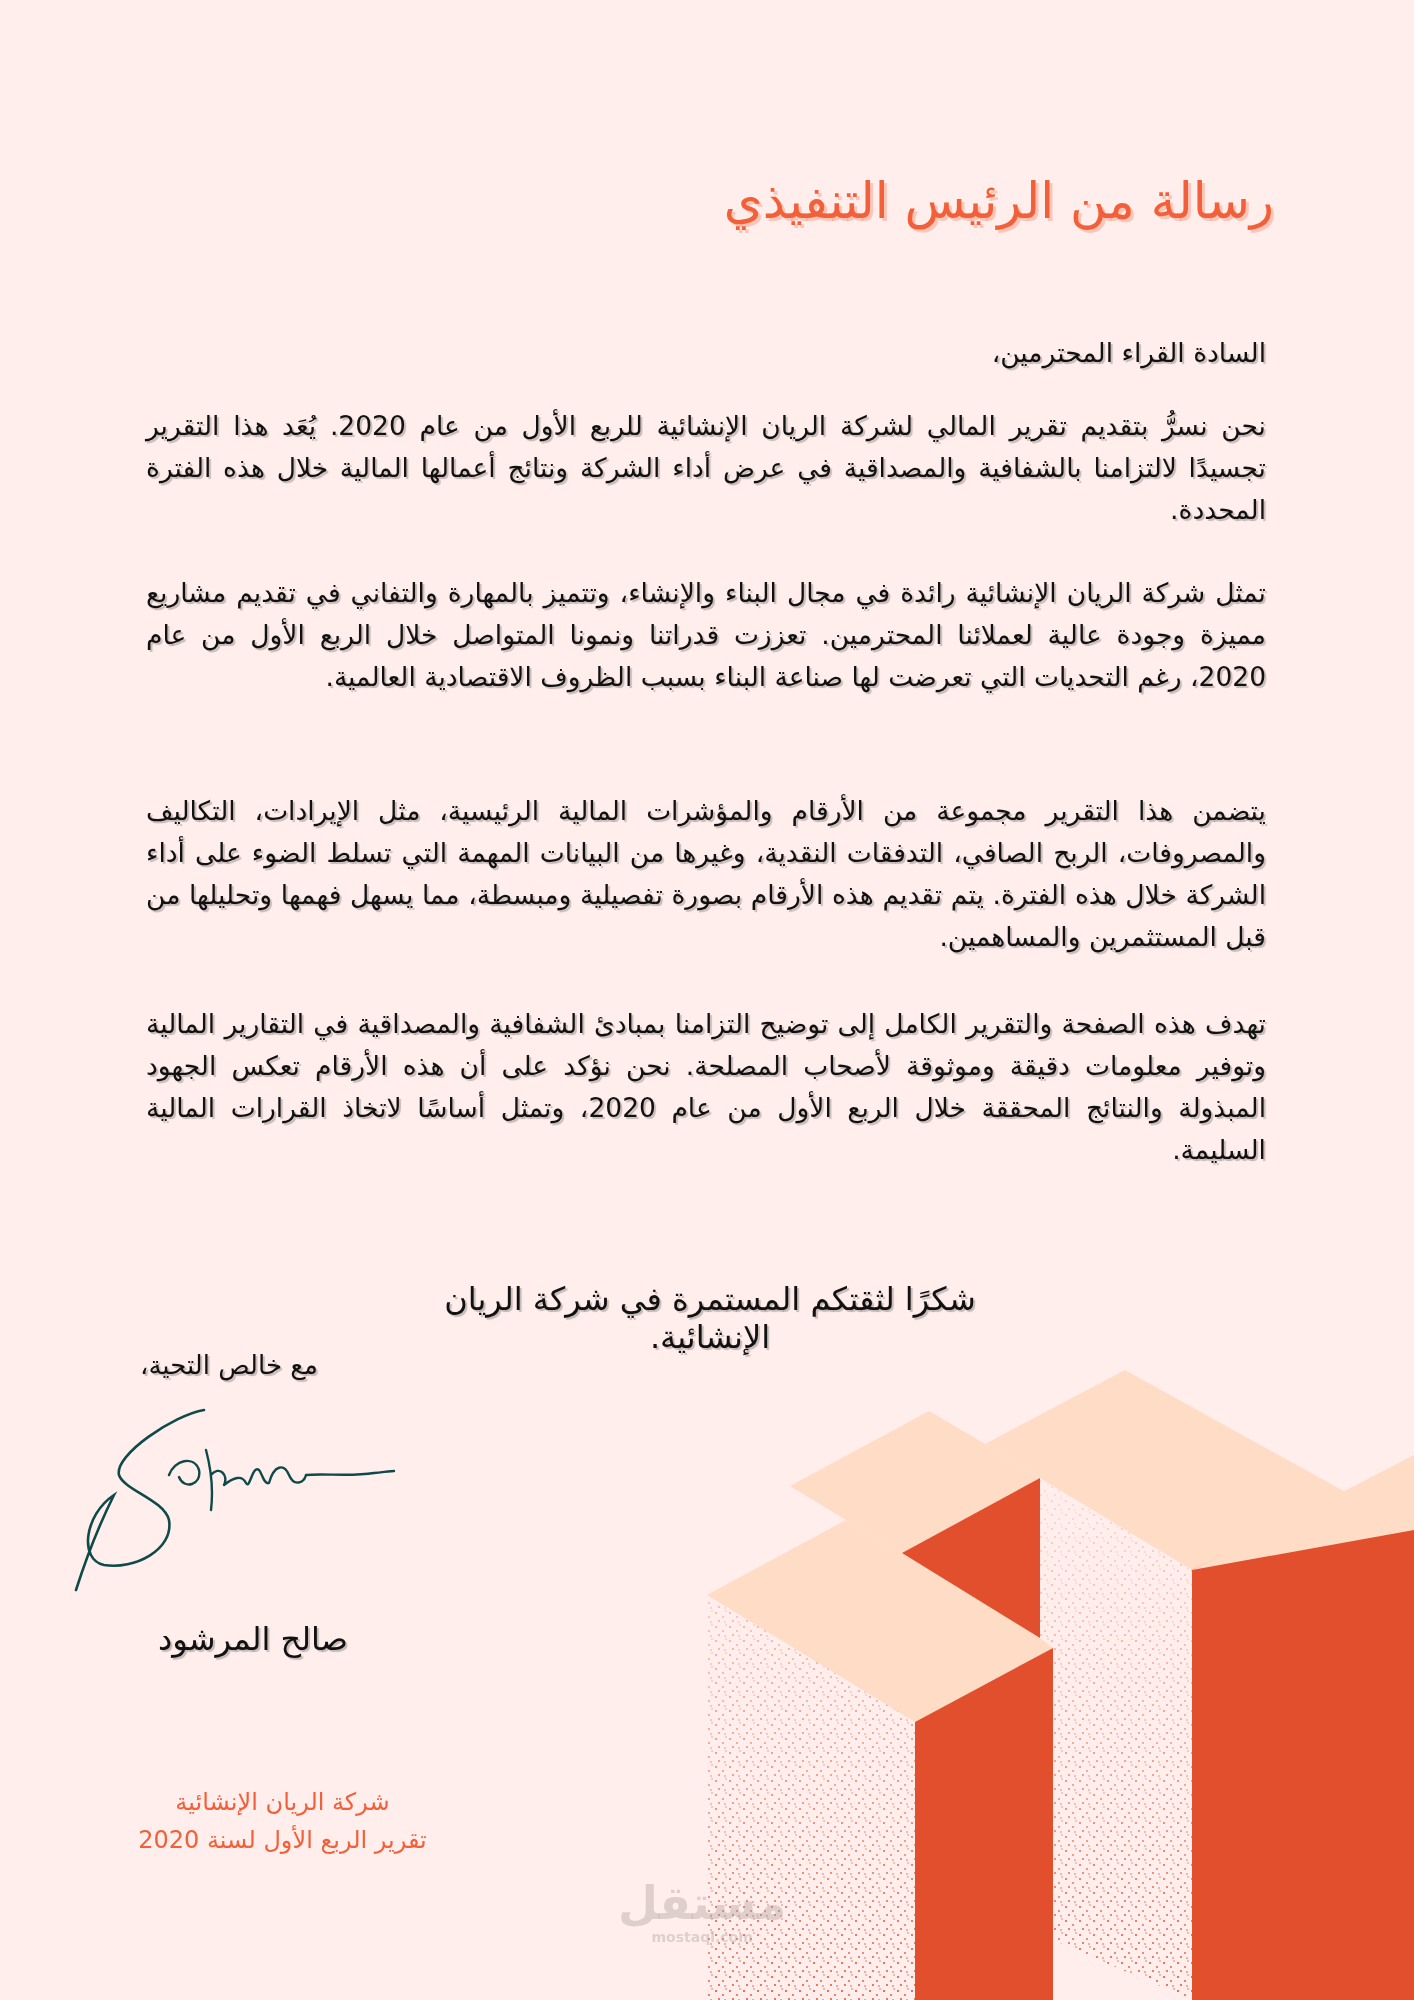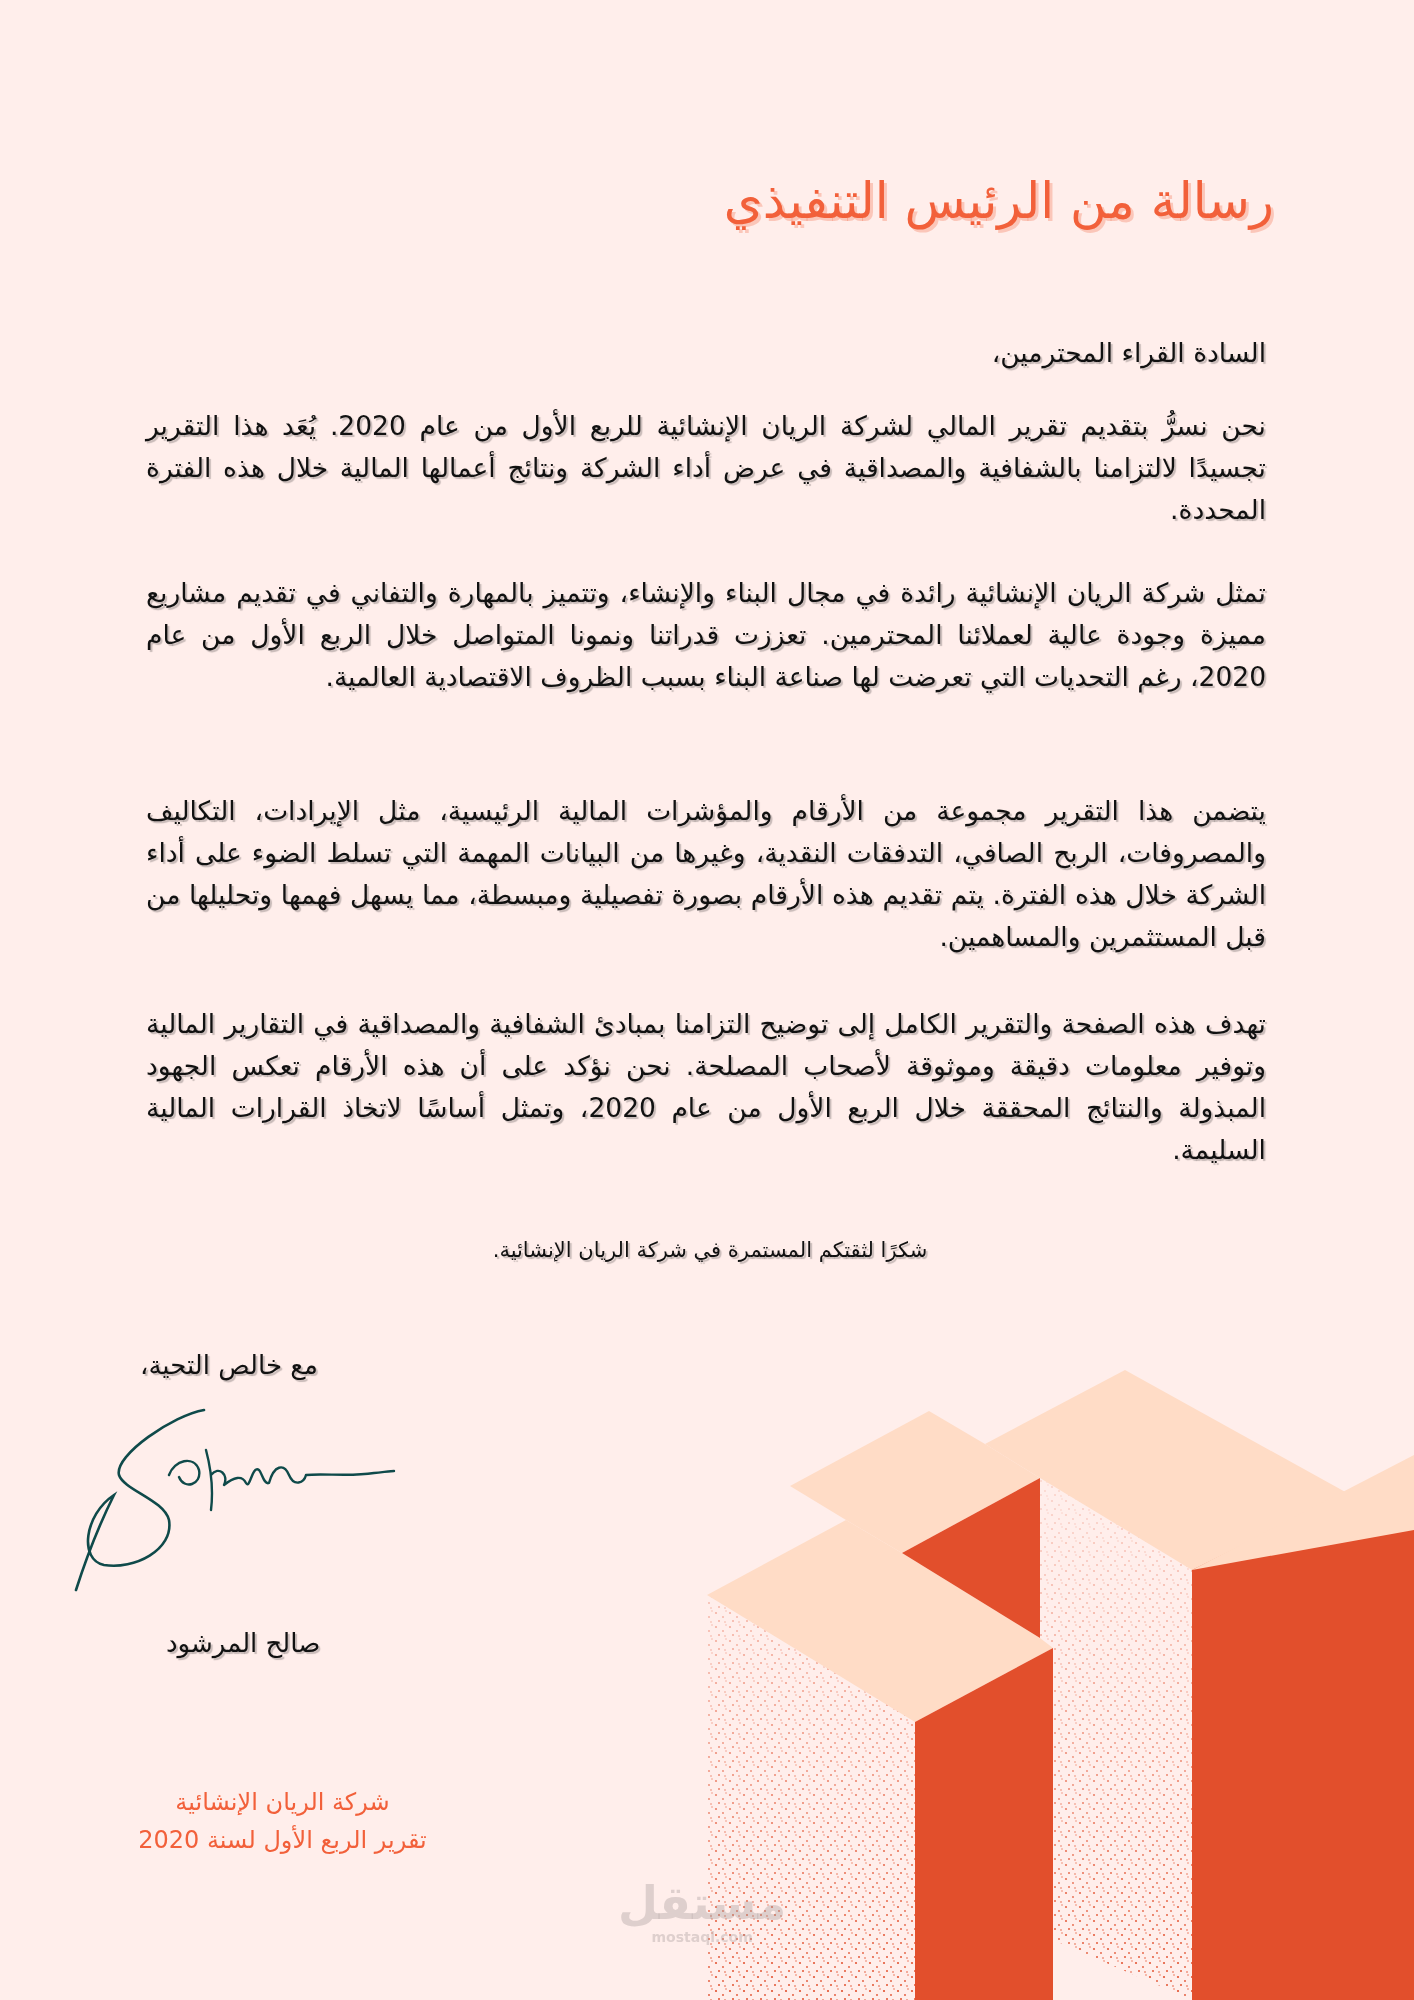--- a/index.html
+++ b/index.html
@@ -35,47 +35,47 @@
       text-shadow: 2px 2px 1px rgba(0,0,0,0.22);
       margin: 0;
     }
     .salutation { top: 320px; margin-top: 12px; }
     .p1 { top: 405px; }
     .p2 { top: 572px; }
     .p3 { top: 790px; }
     .p4 { top: 1003px; }
     .thanks {
       position: absolute;
-      top: 1238px; left: 385px; width: 650px;
+      top: 1280px; left: 385px; width: 650px;
       text-align: center;
       direction: rtl;
-      font-size: 21px;
+      font-size: 32px;
       text-shadow: 2px 2px 1px rgba(0,0,0,0.22);
       margin: 0;
     }
     .closing {
       position: absolute;
       top: 1350px; left: 140px;
       direction: rtl;
       font-size: 26px;
       text-shadow: 2px 2px 1px rgba(0,0,0,0.22);
       margin: 0;
     }
     .signature {
       position: absolute;
       left: 74px; top: 1405px;
       width: 340px; height: 200px;
     }
     .signer {
       position: absolute;
       top: 1612px; left: 150px;
       direction: rtl;
-      font-size: 26px;
+      font-size: 32px;
       text-shadow: 2px 2px 1px rgba(0,0,0,0.22);
-      margin: 16px;
+      margin: 8px;
     }
     .footer {
       position: absolute;
       left: 130px; top: 1783px;
       width: 305px;
       direction: rtl;
       text-align: center;
       color: #F2603A;
       font-size: 24px;
       line-height: 38px;

